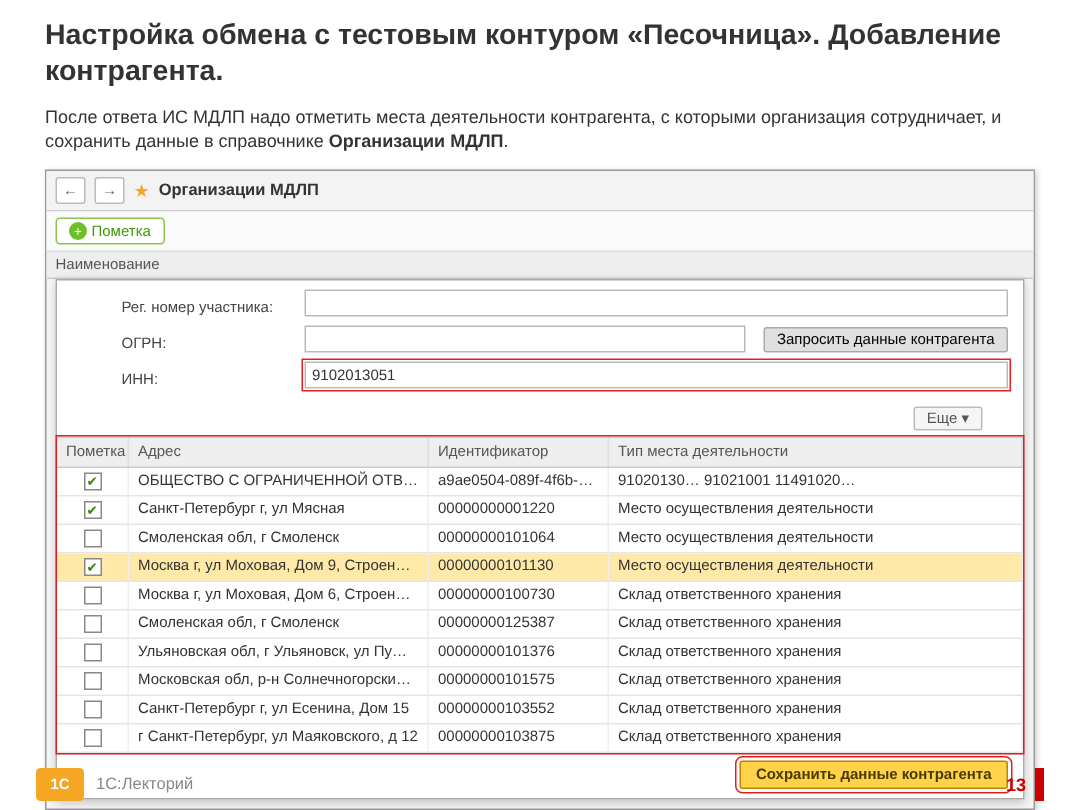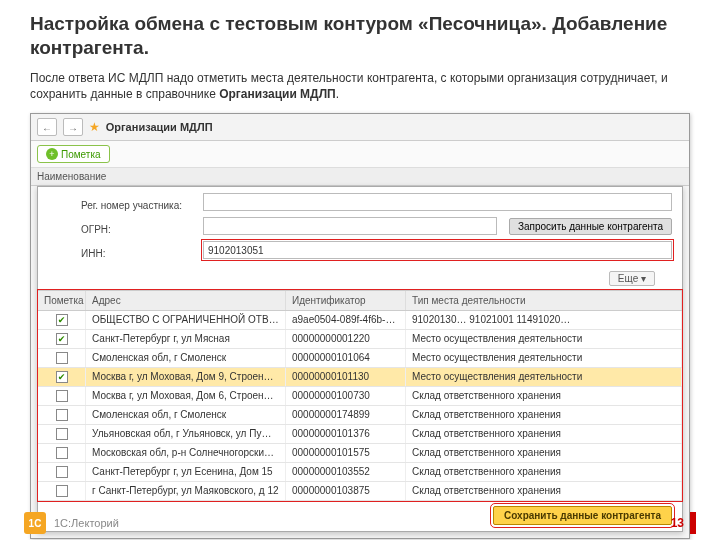--- a/index.html
+++ b/index.html
@@ -37,21 +37,21 @@
   .grow div { padding:3px 6px; font-size:10px; color:#333; border-right:1px solid #eee; white-space:nowrap; overflow:hidden; text-overflow:ellipsis; }
   .grow.sel { background:#ffe9a8; }
   .chk { display:flex; align-items:center; justify-content:center; }
   .chk span { width:12px; height:12px; border:1px solid #888; display:inline-flex; align-items:center; justify-content:center; font-size:9px; color:#2e8b00; background:#fff; }
   .chk span.on::after { content:"✔"; }
 
   .save-wrap { text-align:right; padding:4px 10px 6px 0; background:#fff; border-top:1px solid #ddd; }
   .save-btn { background:#ffd24a; border:1px solid #b88600; padding:3px 10px; font-size:10px; font-weight:bold; color:#4a3a00; border-radius:2px; outline:1px solid #e02020; outline-offset:2px; }
 
   .footer { position:absolute; left:0; right:0; bottom:6px; display:flex; align-items:center; justify-content:space-between; padding:0 24px; }
-  .logo { width:22px; height:22px; background:#f5a623; border-radius:3px; display:flex; align-items:center; justify-content:center; color:#fff; font-weight:bold; font-size:10px; }
+  .logo { width:32px; height:22px; background:#f5a623; border-radius:3px; display:flex; align-items:center; justify-content:center; color:#fff; font-weight:bold; font-size:10px; }
   .brand { font-size:11px; color:#888; margin-left:8px; }
   .pg { display:flex; align-items:center; gap:6px; }
   .pgnum { font-size:12px; color:#c00; font-weight:bold; }
   .pgbar { width:6px; height:22px; background:#c00; }
 </style>
 </head>
 <body>
 
 <div class="slide-title">Настройка обмена с тестовым контуром «Песочница». Добавление контрагента.</div>
 <div class="desc">
@@ -139,21 +139,21 @@
             </div>
             <div>Москва г, ул Моховая, Дом 6, Строение 2</div>
             <div>00000000100730</div>
             <div>Склад ответственного хранения</div>
           </div>
           <div class="grow">
             <div class="chk">
               <span></span>
             </div>
             <div>Смоленская обл, г Смоленск</div>
-            <div>00000000174899</div>
+            <div>00000000125387</div>
             <div>Склад ответственного хранения</div>
           </div>
           <div class="grow">
             <div class="chk">
               <span></span>
             </div>
             <div>Ульяновская обл, г Ульяновск, ул Пушкарева, д…</div>
             <div>00000000101376</div>
             <div>Склад ответственного хранения</div>
           </div>

